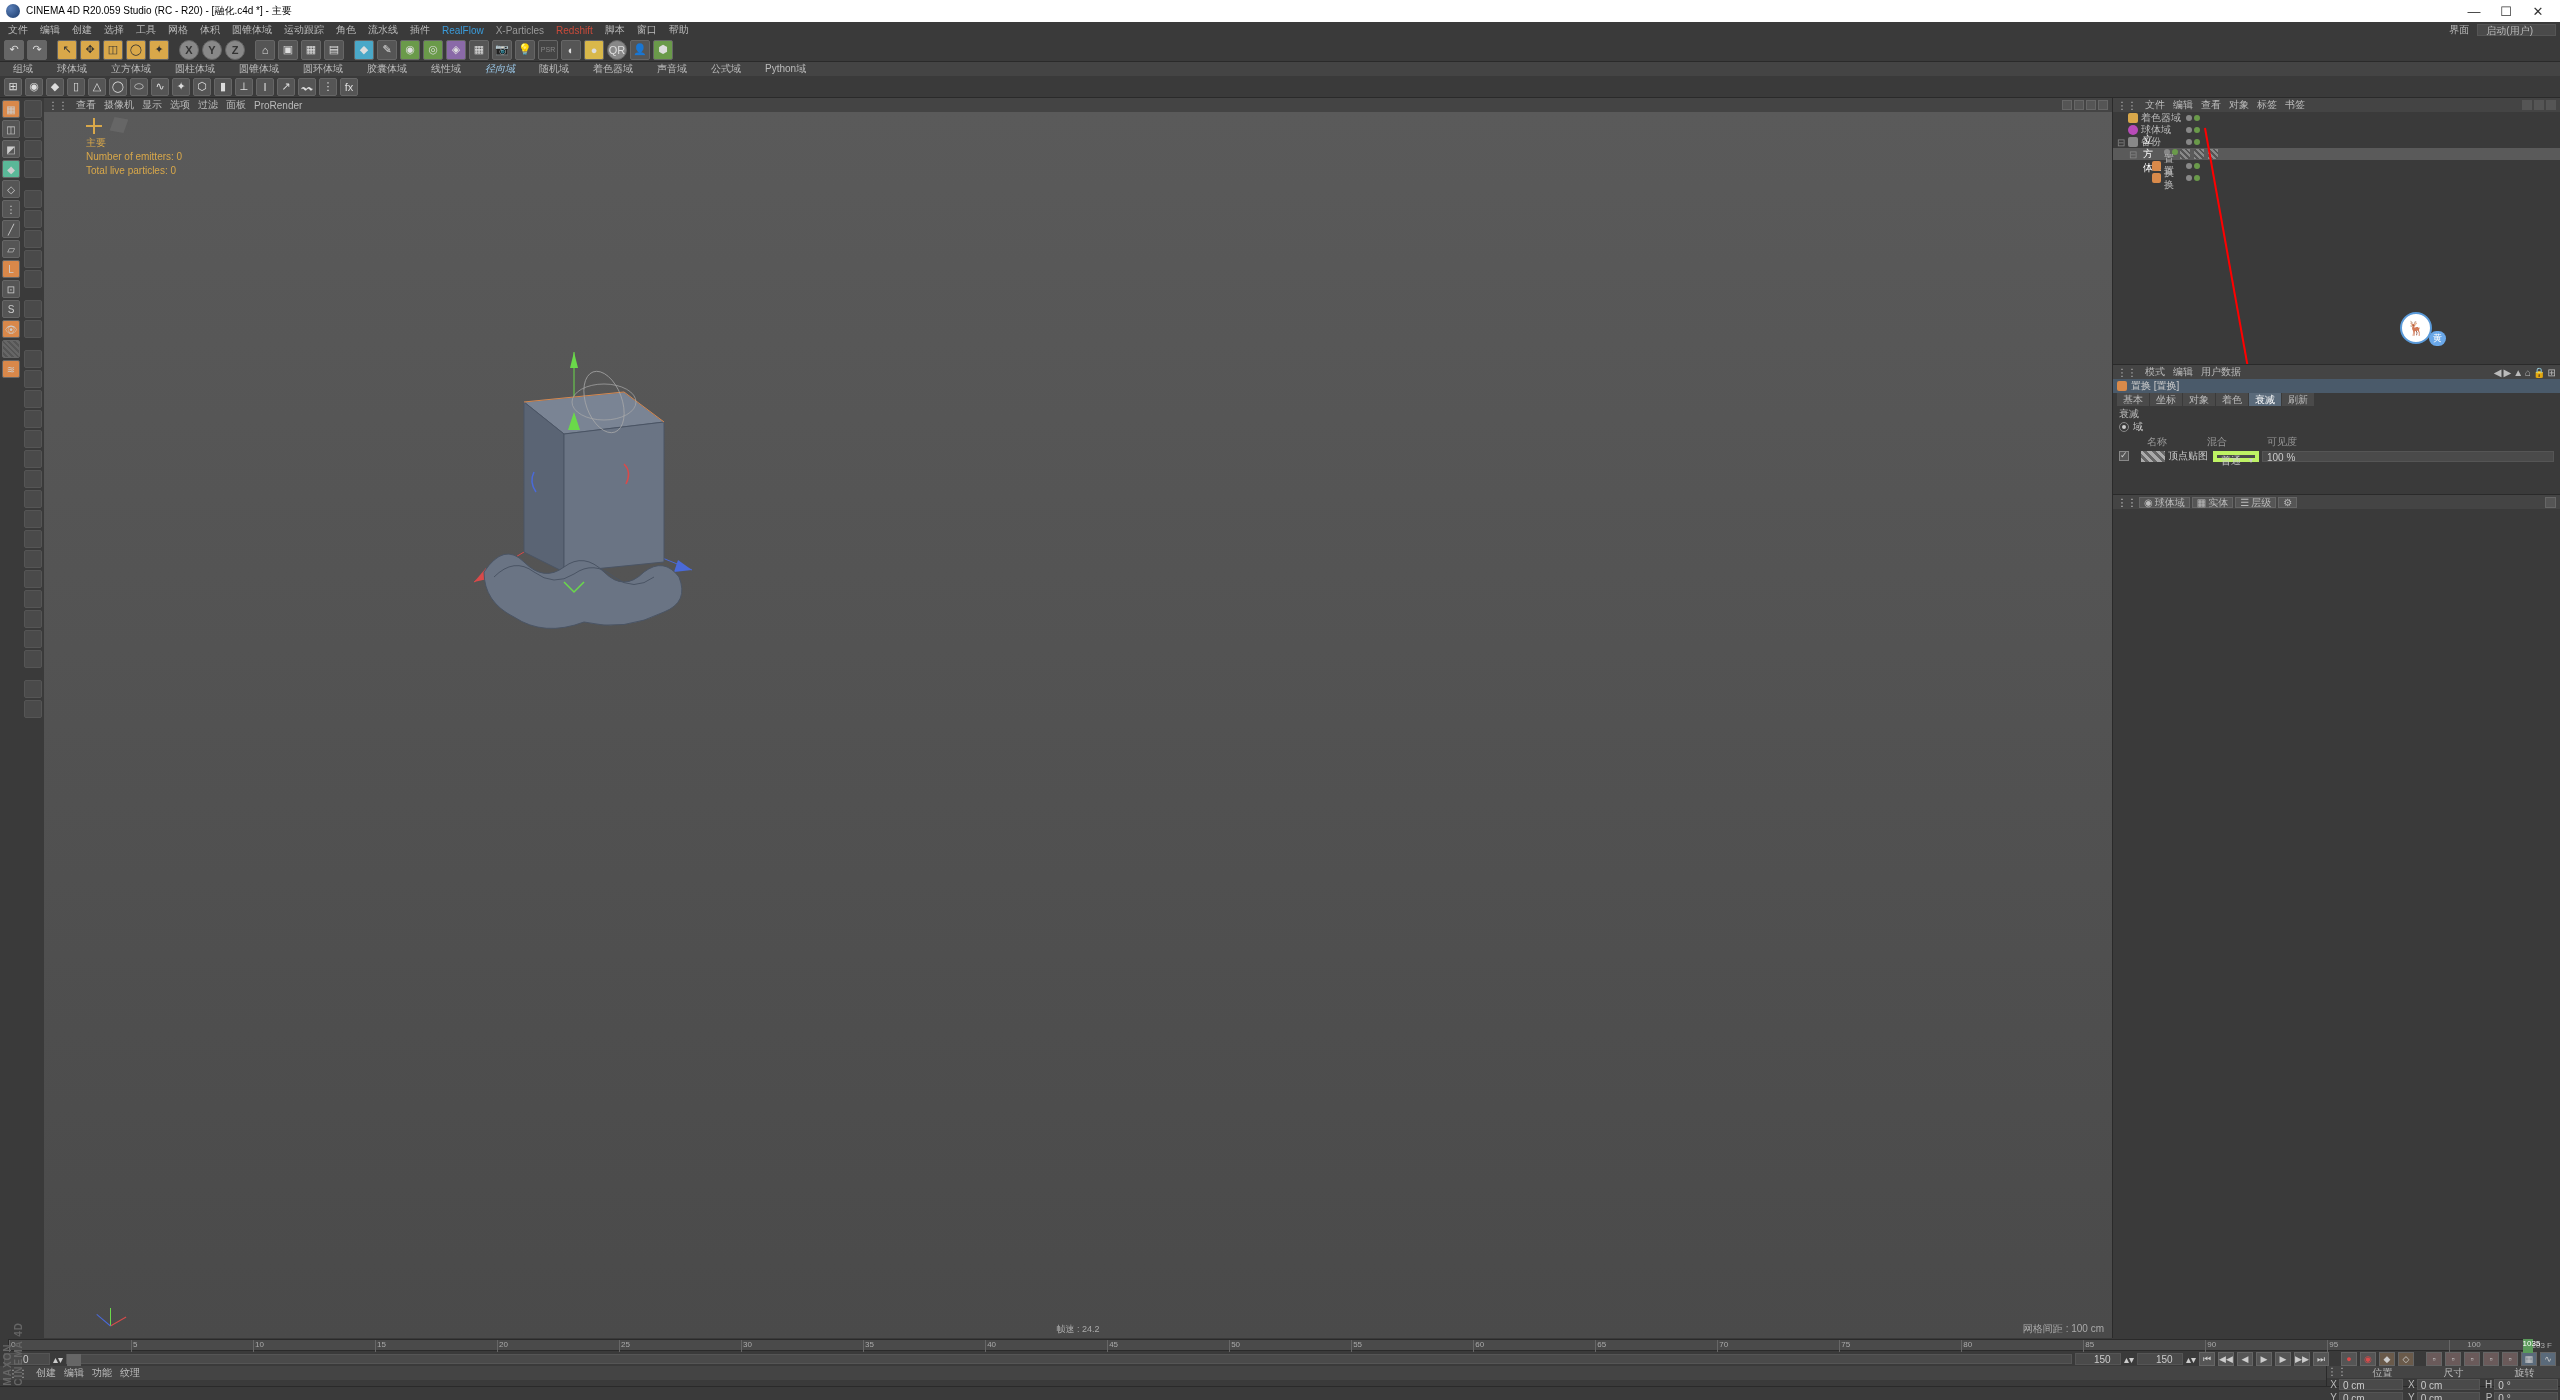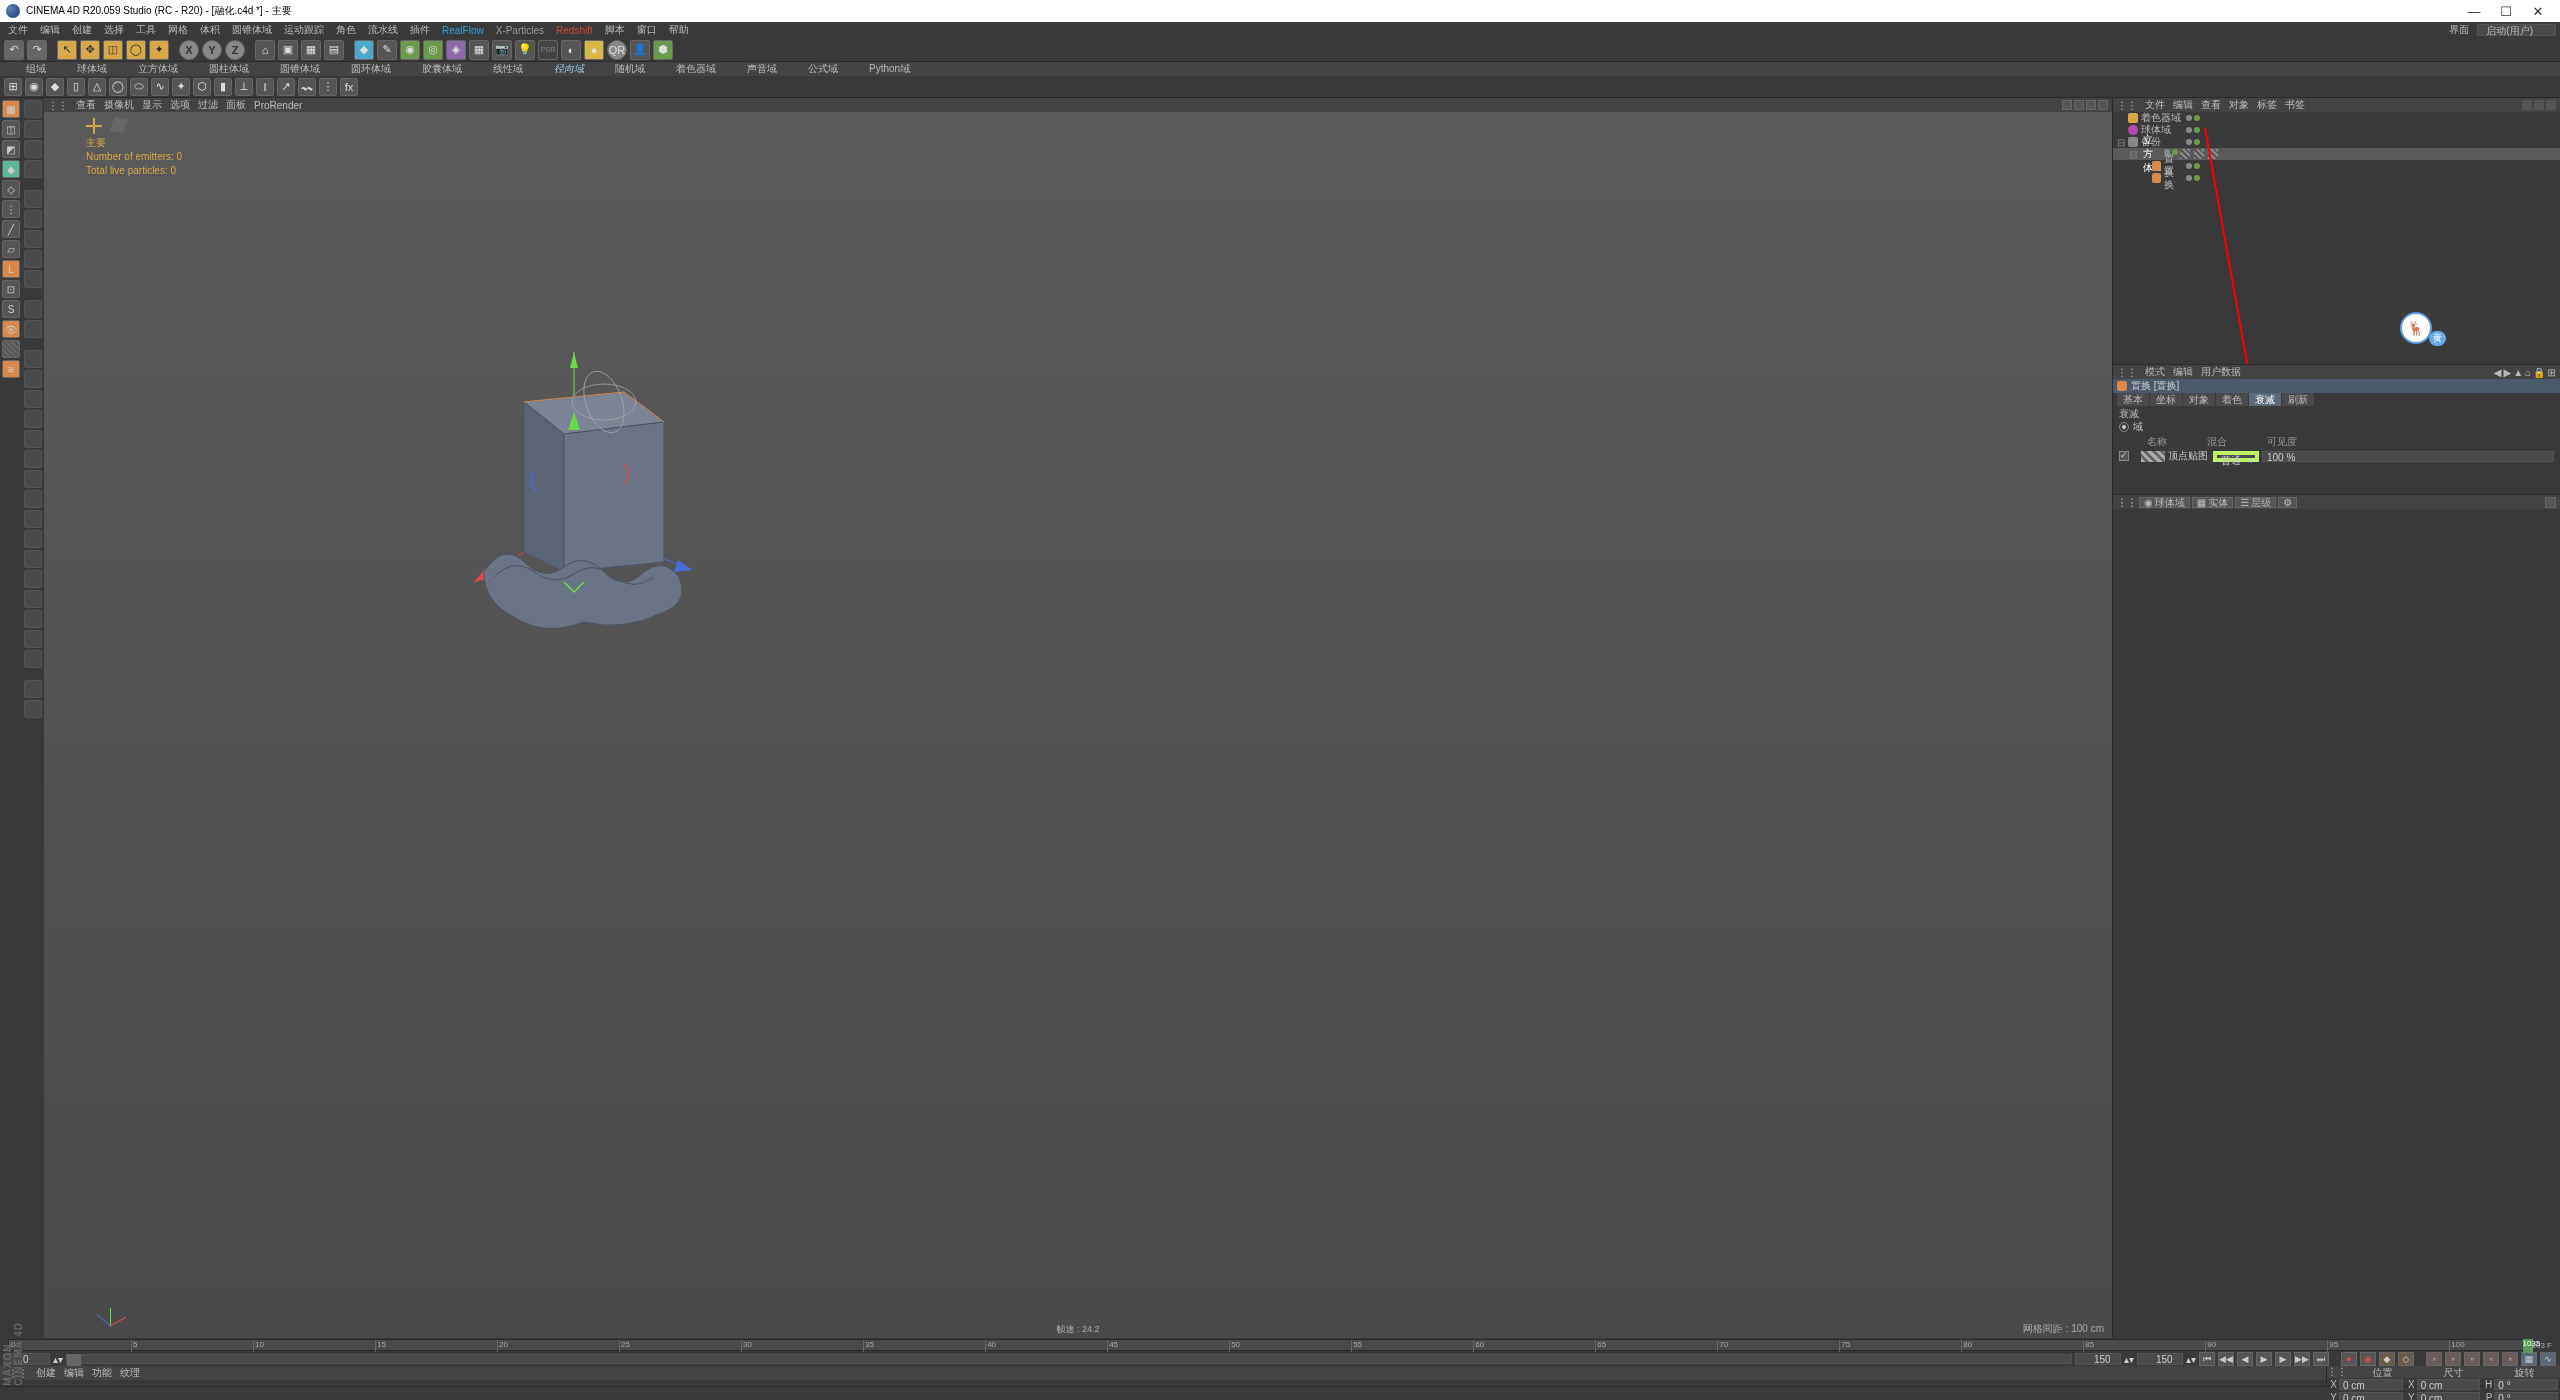--- a/index.html
+++ b/index.html
@@ -25,21 +25,21 @@
 .tb-btn.orange { background: #d9a84a; color: #333; }
 .tb-btn.axis { background: #888; color: #333; font-weight: bold; border-radius: 50%; }
 .tb-sep { width: 4px; }
 .tb-btn.cyan { background: #4aa8c8; }
 .tb-btn.green { background: #6a9a4a; }
 .tb-btn.purple { background: #8a6aa8; }
 .tb-btn.psr { background: #444; color: #888; font-size: 7px; }
 .tb-btn.gold { background: #d9b84a; }
 .tb-btn.scircle { background: #888; border-radius: 50%; }
 
-.toolbar2 { height: 14px; background: #444; display: flex; align-items: center; padding: 0 20px; gap: 19px; font-size: 9px; }
+.toolbar2 { height: 14px; background: #444; display: flex; align-items: center; padding: 0 7px; gap: 12px; font-size: 9px; }
 .toolbar2 .tb2-item { padding: 0 6px; color: #bbb; position: relative; }
 .toolbar2 .tb2-item.active { color: #9ac8e9; font-style: italic; }
 
 .toolbar3 { height: 22px; background: #3a3a3a; display: flex; align-items: center; padding: 2px 4px; gap: 3px; border-bottom: 1px solid #2a2a2a; }
 .toolbar3 .tb-btn { width: 18px; height: 18px; }
 
 .main-row { display: flex; height: calc(100% - 22px - 16px - 24px - 14px - 22px - 14px - 14px - 20px - 14px); }
 .left-tools { width: 22px; background: #3a3a3a; display: flex; flex-direction: column; gap: 2px; padding: 2px; }
 .left-tools .lt { width: 18px; height: 18px; background: #555; border: 1px solid #666; border-radius: 2px; display:flex; align-items:center; justify-content:center; font-size:10px; }
 .left-tools .lt.orange { background: #d9884a; }
@@ -577,21 +577,21 @@
       <div class="tlabel" style="left: calc(72.8155% + 2px);">75</div>
       <div class="tick" style="left: 77.6699%;"></div>
       <div class="tlabel" style="left: calc(77.6699% + 2px);">80</div>
       <div class="tick" style="left: 82.5243%;"></div>
       <div class="tlabel" style="left: calc(82.5243% + 2px);">85</div>
       <div class="tick" style="left: 87.3786%;"></div>
       <div class="tlabel" style="left: calc(87.3786% + 2px);">90</div>
       <div class="tick" style="left: 92.233%;"></div>
       <div class="tlabel" style="left: calc(92.233% + 2px);">95</div>
       <div class="tick" style="left: 97.0874%;"></div>
-      <div class="tlabel" style="left: calc(97.0874% + 2px);">100</div>
+      <div class="tlabel" style="left: calc(97.0874% + 2px); padding-left: 16px;">100</div>
       <div class="playhead" style="left: 100%; color: rgb(255, 255, 255); font-size: 8px; text-align: center;">1035</div>
     </div>
   <div class="tl-end">103 F</div>
 </div>
 
 <div class="scrubber-row">
   <div class="sb-field">0 F</div>
   <span>▴▾</span>
   <div class="sb-track">
       <div class="thumb"></div>

